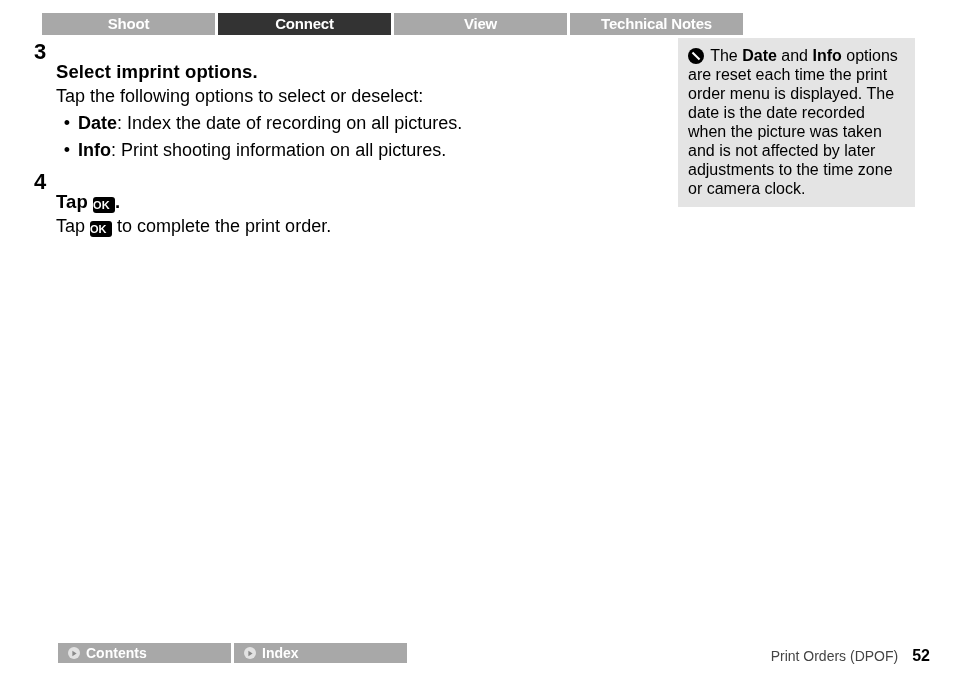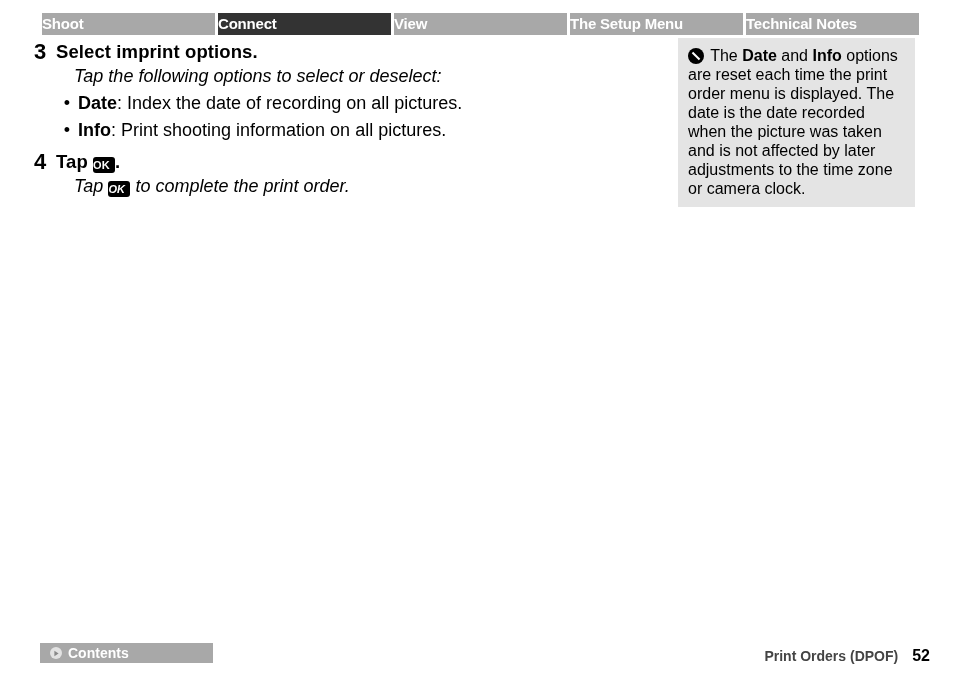--- a/index.html
+++ b/index.html
@@ -19,21 +19,21 @@
     position: absolute;
     top: 13px;
     left: 42px;
     display: flex;
     gap: 3px;
   }
   .tab {
     width: 173px;
     height: 22px;
     line-height: 22px;
-    text-align: left;
+    text-align: center;
     background: #a8a8a8;
     color: #ffffff;
     font-weight: 700;
     font-size: 15px;
     font-stretch: condensed;
     letter-spacing: -0.2px;
   }
   .tab.active {
     background: #333333;
   }
@@ -55,25 +55,25 @@
     font-stretch: condensed;
     line-height: 25px;
     padding-top: 0px;
   }
   .step-body { flex: 1; }
   .step-title {
     font-weight: 700;
     font-size: 18.5px;
     letter-spacing: 0.1px;
     font-stretch: semi-condensed;
+    margin-top: 20px;
   }
   .sub {
-    margin-left: 18px;
+    margin-left: 0px;
     font-size: 18px;
-    font-style: italic;
   }
   .bulletline { display: flex; margin-top: 2px; }
   .bullet-dot {
     width: 22px;
     text-align: center;
     line-height: 25px;
   }
   .bolditem {
     font-weight: 700;
     font-stretch: semi-condensed;
@@ -119,21 +119,21 @@
     height: 2px;
     background: #fff;
     transform: rotate(45deg);
   }
   .note-bold { font-weight: 700; }
 
   
   .footer-links {
     position: absolute;
     bottom: 14px;
-    left: 40px;
+    left: 58px;
     display: flex;
     gap: 3px;
   }
   .flink {
     width: 173px;
     height: 20px;
     line-height: 20px;
     background: #a8a8a8;
     color: #fff;
     font-size: 14px;
@@ -160,36 +160,34 @@
     bottom: 12px;
     right: 24px;
     display: flex;
     align-items: baseline;
     gap: 14px;
   }
   .section-title {
     font-size: 14px;
     color: #444;
     font-stretch: condensed;
-    font-weight: bold;
   }
   .page-num {
     font-size: 16px;
     font-weight: 600;
     font-stretch: condensed;
   }
 </style>
 </head>
 <body>
 
 <div class="tabs">
   <div class="tab">Shoot</div>
   <div class="tab active">Connect</div>
   <div class="tab">View</div>
-  <div class="tab">The Setup Menu</div>
   <div class="tab">Technical Notes</div>
 </div>
 
 <div class="main">
 
   <div class="step">
     <div class="step-num">3</div>
     <div class="step-body">
       <div class="step-title">Select imprint options.</div>
       <div class="sub">Tap the following options to select or deselect:</div>
@@ -228,18 +226,26 @@
 
 <div class="footer-links">
   <div class="flink">
     <span class="arrow">
       <svg viewBox="0 0 10 10">
           <path d="M2 1 L8 5 L2 9 Z" fill="#888"></path>
         </svg>
     </span>
     <span>Contents</span>
   </div>
+  <div class="flink">
+    <span class="arrow">
+      <svg viewBox="0 0 10 10">
+          <path d="M2 1 L8 5 L2 9 Z" fill="#888"></path>
+        </svg>
+    </span>
+    <span>Index</span>
+  </div>
 </div>
 
 <div class="footer-right">
   <span class="section-title">Print Orders (DPOF)</span>
   <span class="page-num">52</span>
 </div>
 
 </body></html>

